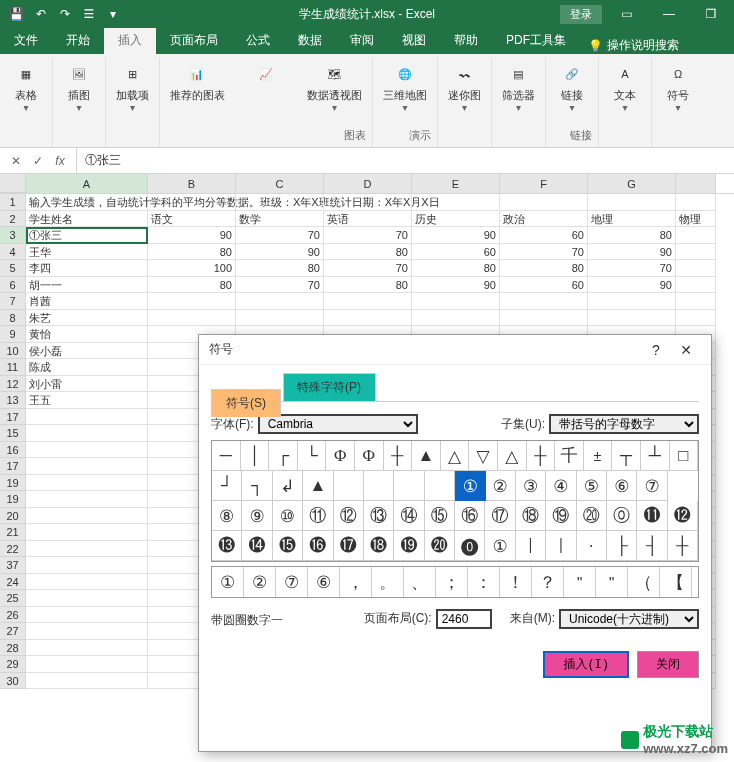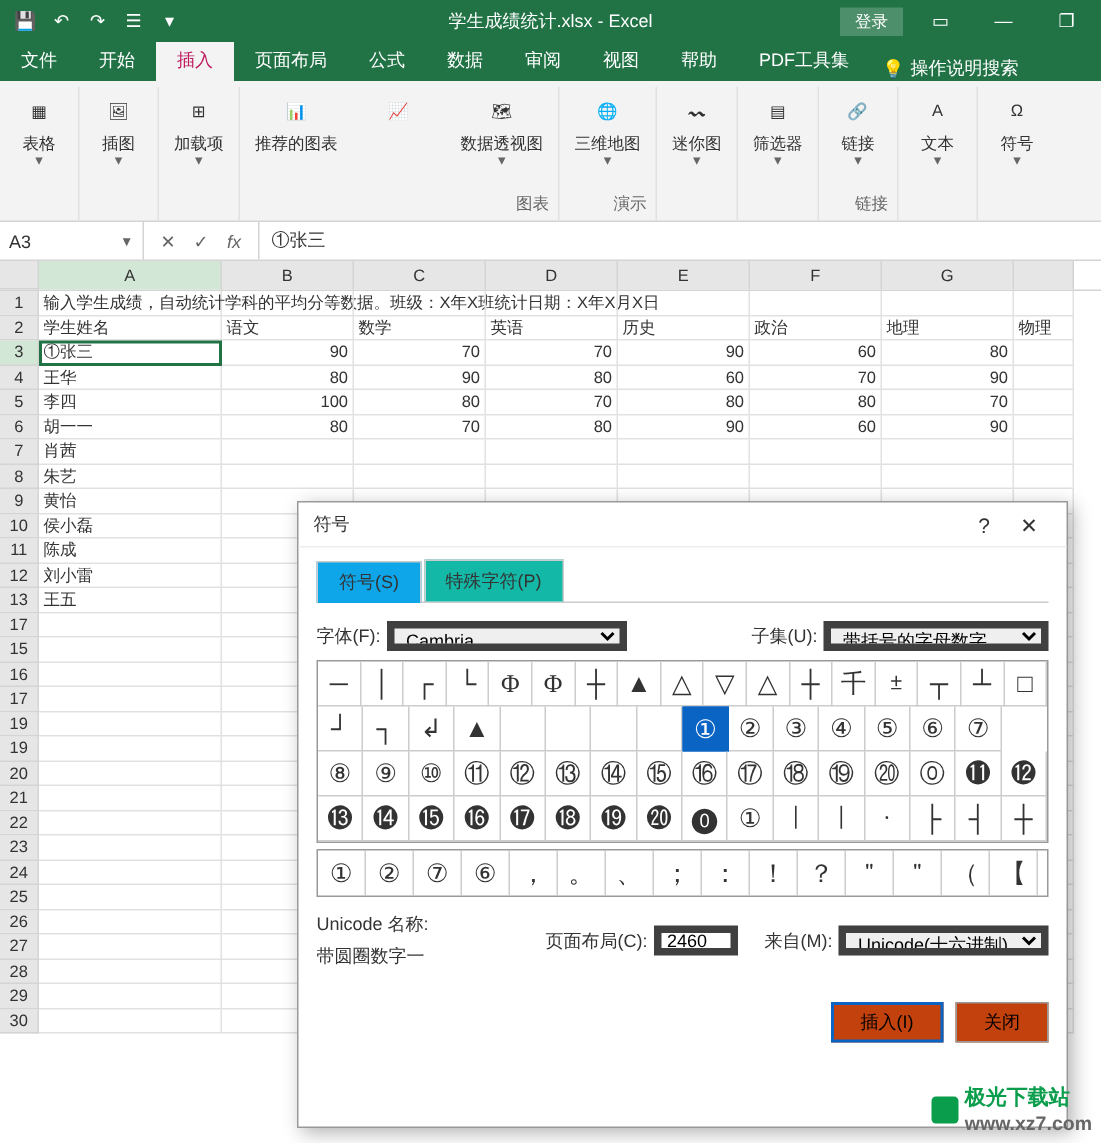--- a/index.html
+++ b/index.html
@@ -10,21 +10,21 @@
 .titlebar .qat { display: flex; gap: 2px; padding: 0 6px; align-items: center; }
 .titlebar .qat span { width: 22px; height: 22px; display: flex; align-items: center; justify-content: center; cursor: pointer; }
 .titlebar .title { position: absolute; left: 50%; transform: translateX(-50%); font-size: 12px; }
 .titlebar .right { margin-left: auto; display: flex; align-items: center; gap: 8px; padding-right: 6px; }
 .titlebar .login { background: rgba(255,255,255,0.2); padding: 2px 10px; font-size: 11px; }
 .titlebar .winbtn { width: 34px; height: 28px; display:flex;align-items:center;justify-content:center; }
 
 
 .ribbon-tabs { background: #217346; display: flex; height: 26px; align-items: flex-end; }
 .ribbon-tabs .tab { padding: 5px 14px; color: #fff; font-size: 12px; cursor: pointer; }
-.ribbon-tabs .tab.active { background: #f3f3f3; color: #be185d; }
+.ribbon-tabs .tab.active { background: #f3f3f3; color: #737373; }
 .ribbon-tabs .tell { margin-left: 8px; display:flex; align-items:center; gap:4px; color:#fff; }
 
 
 .ribbon { background: #f3f3f3; border-bottom: 1px solid #d4d4d4; height: 94px; display: flex; padding-top: 4px; }
 .ribbon-group { border-right: 1px solid #e1e1e1; padding: 2px 6px; display: flex; flex-direction: column; justify-content:space-between; }
 .ribbon-group .btns { display: flex; gap: 2px; }
 .rbtn { display: flex; flex-direction: column; align-items: center; justify-content:flex-start; min-width: 40px; padding: 2px 4px; cursor: pointer; font-size: 11px; text-align:center; }
 .rbtn .ico { width: 24px; height: 24px; display: flex; align-items: center; justify-content: center; margin-bottom: 2px; }
 .rbtn small { font-size:10px; color:#666; line-height:1; }
 .group-label { font-size: 11px; color: #666; text-align: right; padding-bottom: 2px; }
@@ -51,33 +51,33 @@
 .cell.active { outline:2px solid #217346; outline-offset:-2px; position:relative; z-index:2; }
 .wA{width:122px;} .wB{width:88px;} .wC{width:88px;} .wD{width:88px;} .wE{width:88px;} .wF{width:88px;} .wG{width:88px;} .wH{width:40px;}
 
 
 .dialog { position:absolute; left:198px; top:334px; width:514px; height:418px; background:#fff; border:1px solid #999; box-shadow:3px 3px 12px rgba(0,0,0,0.3); z-index:10; }
 .dlg-title { height:30px; display:flex; align-items:center; padding:0 10px; border-bottom:1px solid #eee;}
 .dlg-title .ttxt { flex:1; font-size:12px;}
 .dlg-title .help, .dlg-title .close { width:30px; text-align:center; font-size:14px; cursor:pointer;}
 .dlg-body { padding:8px 12px; }
 .dlg-tabs { border-bottom:1px solid #ccc; display:flex; }
-.dlg-tab { padding:5px 14px; border:1px solid #ccc; border-bottom:none; margin-right:2px; background:#0ea5e9; position:relative; top:1px; font-size:12px; cursor:pointer;}
+.dlg-tab { padding:5px 14px; border:1px solid #ccc; border-bottom:none; margin-right:2px; background:#fdba74; position:relative; top:16px; font-size:12px; cursor:pointer;}
 .dlg-tab.inactive { background:#14b8a6; top:0;padding-left:13px;}
 .frow { display:flex; align-items:center; margin:12px 0 6px; font-size:12px; gap:4px;}
-.frow select, .frow input { border:5px solid #404040; height:20px; padding:0 4px; font-size:12px;}
+.frow select, .frow input { border:2px solid #404040; height:20px; padding:0 4px; font-size:12px;}
 .charbox { border:1px solid #999; margin-top:4px; }
 .chrow { display:flex; }
 .chcell { width:30.4px; height:30px; border-right:1px solid #ccc; border-bottom:1px solid #ccc; display:flex;align-items:center;justify-content:center; font-size:17px; cursor:pointer; font-family: Cambria, serif;}
 .chcell.sel { background:#0a64c4; color:#fff; border:2px solid #0a64c4; }
 .recent-label { margin-top:8px; font-size:12px;}
 .recentbox { border:1px solid #999; margin-top:4px; display:flex; }
 .rcell { width:32px; height:30px; border-right:1px solid #ccc; display:flex;align-items:center;justify-content:center; font-size:17px; cursor:pointer; font-family: Cambria, serif;}
 .dlg-foot { display:flex; justify-content:flex-end; gap:8px; padding:8px 12px; }
-.dlg-foot button { padding:3px 18px; border:1px solid #999; background:#c2410c; font-size:12px; cursor:pointer;}
+.dlg-foot button { padding:3px 18px; border:1px solid #999; background:#ec4899; font-size:12px; cursor:pointer;font-family:Liberation Mono, monospace;}
 .dlg-foot button.primary { border:2px solid #0a64c4; }
 
 .watermark { position:absolute; right:6px; bottom:6px; font-size:14px; color:#0a9d4c; font-weight:bold; z-index:20; display:flex; align-items:center; gap:4px;}
 .watermark .logo { width:18px;height:18px; background:#0a9d4c; border-radius:3px;}
 </style>
 </head>
 <body>
 
 <div class="titlebar">
   <div class="qat">
@@ -218,24 +218,20 @@
           <div class="ico">Ω</div>
           <span>符号</span>
           <small>▾</small>
         </div>
       </div>
     <div class="group-label"></div>
     </div>
 </div>
 
 <div class="fbar">
-  <div class="namebox">
-      <span>A3</span>
-      <span style="font-size:9px;color:#666">▼</span>
-    </div>
   <div class="fbtns">
     <span>✕</span>
     <span>✓</span>
     <span style="font-style:italic">fx</span>
   </div>
   <div class="formula">①张三</div>
 </div>
 
 <div class="grid">
   <div class="colhdr">
@@ -486,21 +482,21 @@
         <div class="cell wA"></div>
         <div class="cell wB"></div>
         <div class="cell wC"></div>
         <div class="cell wD"></div>
         <div class="cell wE"></div>
         <div class="cell wF"></div>
         <div class="cell wG"></div>
         <div class="cell wH"></div>
       </div>
       <div class="row">
-        <div class="rh">23</div>
+        <div class="rh">37</div>
         <div class="cell wA"></div>
         <div class="cell wB"></div>
         <div class="cell wC"></div>
         <div class="cell wD"></div>
         <div class="cell wE"></div>
         <div class="cell wF"></div>
         <div class="cell wG"></div>
         <div class="cell wH"></div>
       </div>
       <div class="row">
@@ -687,21 +683,20 @@
         <div class="rcell">：</div>
         <div class="rcell">！</div>
         <div class="rcell">？</div>
         <div class="rcell">"</div>
         <div class="rcell">"</div>
         <div class="rcell">（</div>
         <div class="rcell">【</div>
       </div>
     <div class="frow" style="margin-top:10px">
       <div style="width:140px">
-        <div>Unicode 名称:</div>
         <div style="margin-top:4px">带圆圈数字一</div>
       </div>
       <span style="flex:1"></span>
       <span>页面布局(C):</span>
       <input style="width: 56px;" value="2460">
       <span style="width:10px"></span>
       <span>来自(M):</span>
       <select style="width:140px"><option>Unicode(十六进制)</option></select>
     </div>
   </div>

